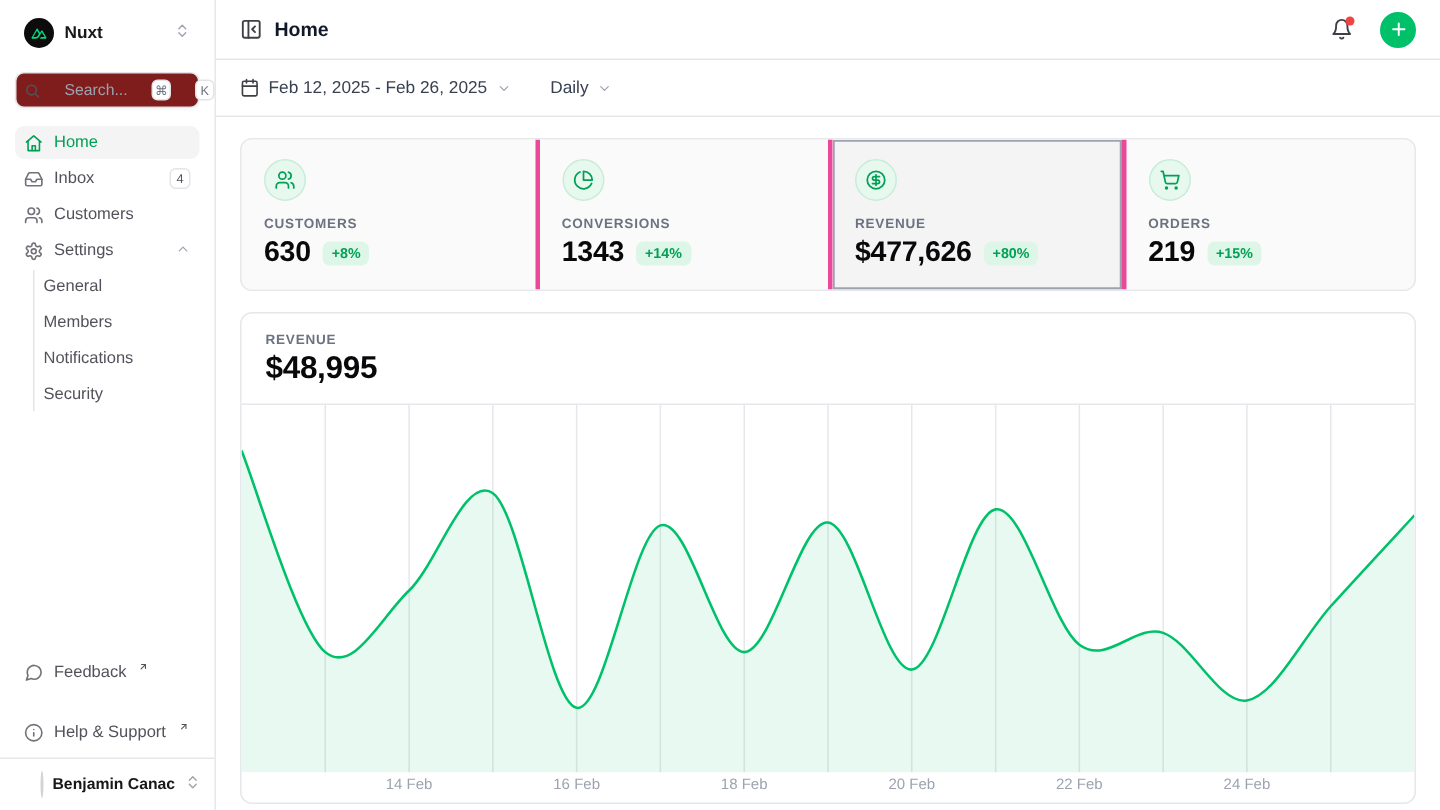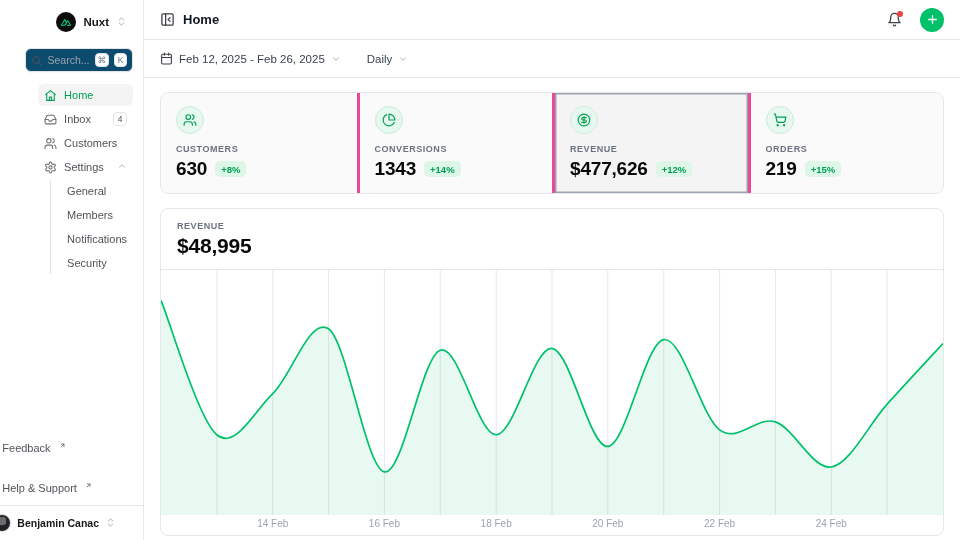--- a/index.html
+++ b/index.html
@@ -2,43 +2,43 @@
 <html><head>
 <meta charset="utf-8">
 <style>
   * { margin:0; padding:0; box-sizing:border-box; }
   html,body { width:960px; height:540px; overflow:hidden; background:#fff;
     font-family:"Liberation Sans","DejaVu Sans",sans-serif; color:#18181b; }
   .app { display:flex; width:960px; height:540px; }
 
   
   .sidebar { width:144px; min-width:144px; border-right:1px solid #e5e7eb;
-    display:flex; flex-direction:column; padding:8px 0 0; background:#fff;align-items:flex-end; }
+    display:flex; flex-direction:column; padding:8px 0 0; background:#fff; }
   .side-pad { padding:0 10px; }
   .ws-row { display:flex; align-items:center; gap:7px; padding:4px 6px; border-radius:6px; cursor:pointer; }
   .ws-logo { width:20px; height:20px; border-radius:50%; background:#0c0c0d; display:flex; align-items:center; justify-content:center; }
   .ws-logo svg { width:12px; height:12px; }
   .ws-name { font-size:11.5px; font-weight:700; color:#18181b; flex:1; }
   .updown { color:#9ca3af; }
   .search-box { margin:12px 10px 0; height:24px; border:1px solid #e4e4e7; border-radius:6px;
-    display:flex; align-items:center; gap:5px; padding:0 5px; background:#0c4a6e;
+    display:flex; align-items:center; gap:16px; padding:0 5px; background:#7f1d1d;
     box-shadow:0 1px 2px rgba(0,0,0,.04); cursor:text; }
   .search-box .ph { flex:1; font-size:10.5px; color:#9ca3af; }
   .kbd { font-size:8.5px; color:#6b7280; border:1px solid #e4e4e7; border-radius:4px;
     min-width:13px; height:14px; display:flex; align-items:center; justify-content:center; padding:0 2px; background:#fff; }
   .nav { margin-top:12px; padding:0 10px; display:flex; flex-direction:column; gap:2px; }
   .nav-item { display:flex; align-items:center; gap:7px; height:22px; padding:0 6px; border-radius:6px;
     font-size:11px; font-weight:500; color:#52525b; cursor:pointer; }
   .nav-item .ic { display:flex; color:#71717a; }
   .nav-item.active { background:#f4f4f5; color:#00a155; }
   .nav-item.active .ic { color:#00a155; }
   .nav-item .lbl { flex:1; }
   .mini-badge { font-size:8.5px; color:#52525b; border:1px solid #e4e4e7; border-radius:4px;
     min-width:14px; height:14px; display:flex; align-items:center; justify-content:center; background:#fff; }
-  .subnav { margin-left:12px; border-left:1px solid #e4e4e7; padding-left:10px;
+  .subnav { margin-left:12px; border-left:1px solid #e4e4e7; 
     display:flex; flex-direction:column; gap:2px; }
   .sub-item { height:22px; display:flex; align-items:center; font-size:11px; font-weight:500;
     color:#52525b; padding:0 6px; border-radius:6px; cursor:pointer; }
   .side-footer { margin-top:auto; }
   .foot-links { padding:0 10px 6px; display:flex; flex-direction:column; gap:18px; }
   .ext-arrow { color:#52525b; margin-left:1px; transform:translateY(-3px); }
   .user-row { border-top:1px solid #e5e7eb; padding:8px 27px; display:flex; align-items:center; gap:6px; cursor:pointer; }
   .avatar { width:18px; height:18px; border-radius:50%;
     background:radial-gradient(circle at 50% 38%, #6b6b70 0 34%, #232327 35%); border:1px solid #d4d4d8; }
   .user-name { flex:1; font-size:10.5px; font-weight:600; color:#18181b; white-space:nowrap; }
@@ -301,21 +301,21 @@
           <div class="stat-icon">
               <svg width="14" height="14" viewBox="0 0 24 24" fill="none" stroke="currentColor" stroke-width="2" stroke-linecap="round" stroke-linejoin="round">
                 <circle cx="12" cy="12" r="10"></circle>
                 <path d="M16 8h-6a2 2 0 1 0 0 4h4a2 2 0 1 1 0 4H8"></path>
                 <path d="M12 18V6"></path>
               </svg>
             </div>
           <div class="stat-label">REVENUE</div>
           <div class="stat-valrow">
             <span class="stat-value">$477,626</span>
-            <span class="delta-badge">+12%</span>
+            <span class="delta-badge">+80%</span>
           </div>
         </div>
         <div class="stat-card">
           <div class="stat-icon">
               <svg width="14" height="14" viewBox="0 0 24 24" fill="none" stroke="currentColor" stroke-width="2" stroke-linecap="round" stroke-linejoin="round">
                 <circle cx="8" cy="21" r="1"></circle>
                 <circle cx="19" cy="21" r="1"></circle>
                 <path d="M2.05 2.05h2l2.66 12.42a2 2 0 0 0 2 1.58h9.78a2 2 0 0 0 1.95-1.57l1.65-7.43H5.12"></path>
               </svg>
             </div>

